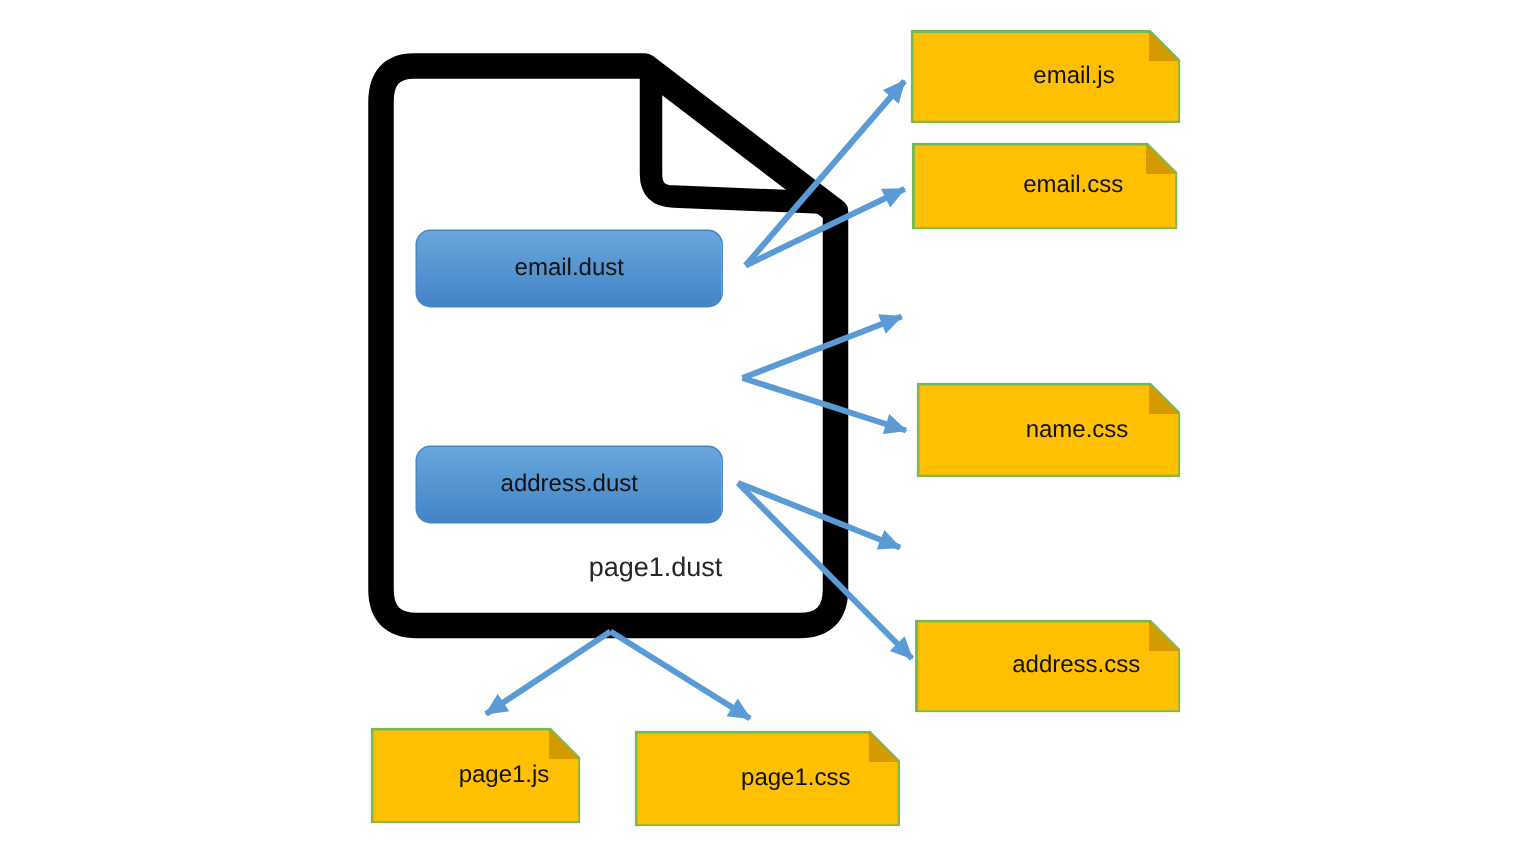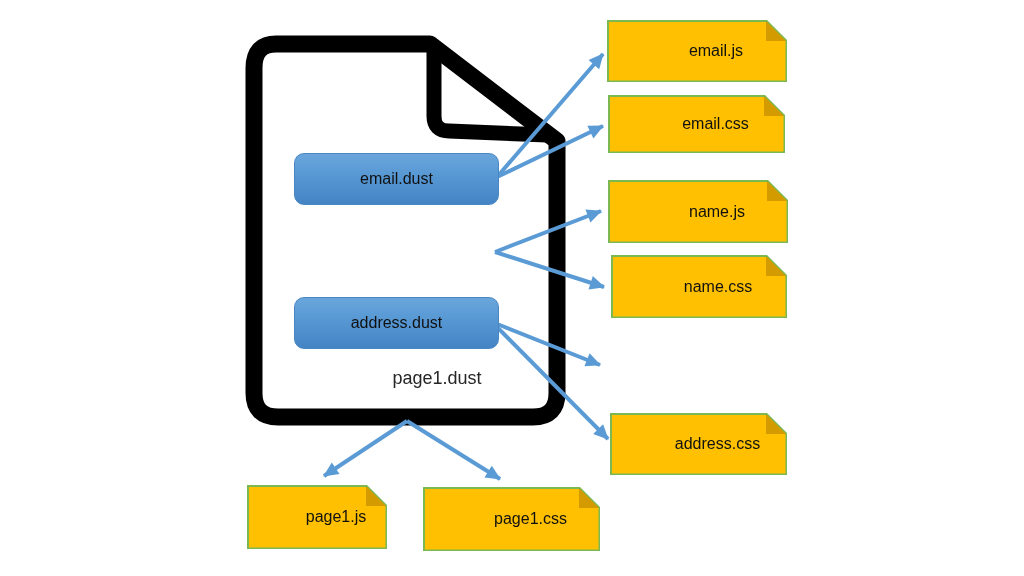--- a/index.html
+++ b/index.html
@@ -14,21 +14,21 @@
   }
   .layer {
     position: absolute;
     left: 0; top: 0;
     width: 1024px; height: 576px;
   }
 
   
   .template-block {
     position: absolute;
-    left: 294px;
+    left: 277px;
     width: 205px;
     height: 52px;
     border-radius: 10px;
     background: linear-gradient(180deg, #6aa6dc 0%, #5697d3 45%, #4484c5 100%);
     border: 1px solid #4a86c2;
     display: flex;
     align-items: center;
     justify-content: center;
     font-size: 16px;
     color: #111;
@@ -129,26 +129,20 @@
     <div class="shape-fill"></div>
     <div class="fold"></div>
     <div class="file-label">email.js</div>
   </div>
   <div class="file-card fc-1">
     <div class="shape-border"></div>
     <div class="shape-fill"></div>
     <div class="fold"></div>
     <div class="file-label">email.css</div>
   </div>
-  <div class="file-card fc-2">
-    <div class="shape-border"></div>
-    <div class="shape-fill"></div>
-    <div class="fold"></div>
-    <div class="file-label">name.js</div>
-  </div>
   <div class="file-card fc-3">
     <div class="shape-border"></div>
     <div class="shape-fill"></div>
     <div class="fold"></div>
     <div class="file-label">name.css</div>
   </div>
   <div class="file-card fc-5">
     <div class="shape-border"></div>
     <div class="shape-fill"></div>
     <div class="fold"></div>

